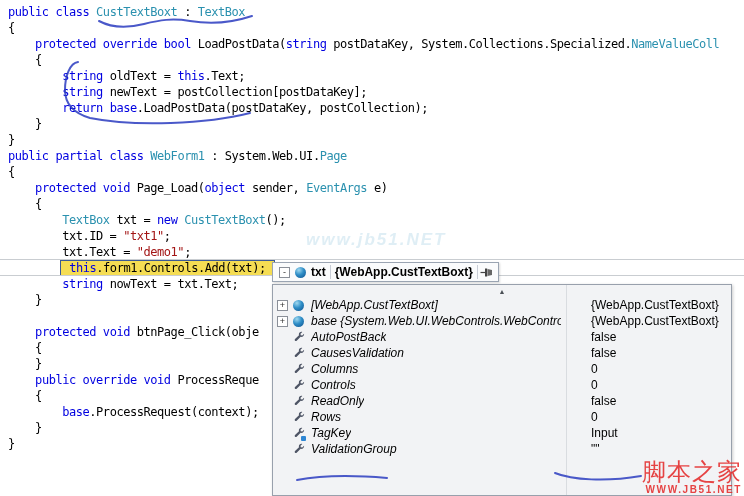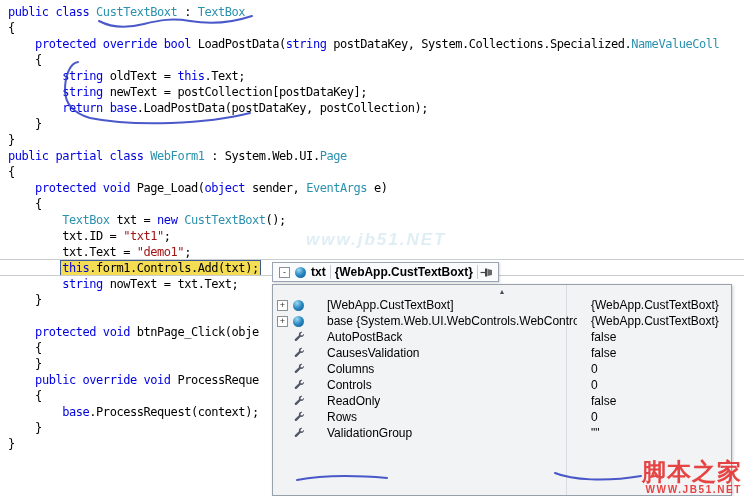--- a/index.html
+++ b/index.html
@@ -16,21 +16,21 @@
     font-size:12px; line-height:16px; letter-spacing:-0.45px;
     white-space:pre; color:#000;
   }
   .line { height:16px; white-space:pre; }
   .k { color:#0000e0; }
   .t { color:#2b91af; }
   .s { color:#a31515; }
   .p { color:#000000; }
   .hlbox {
     background:#f5dd53; border:1px solid #3c5a96;
-    padding:0 1px; margin-left:-2px;
+    padding:0 8px; margin-left:-2px;
   }
   .curline-rule {
     position:absolute; left:0; width:744px; height:1px; background:#c9cdd1; z-index:2;
   }
   
   #faint-wm {
     position:absolute; left:306px; top:230px; z-index:1;
     font-size:17px; font-style:italic; font-weight:bold;
     color:rgba(185,218,232,0.45); letter-spacing:2px;
   }
@@ -58,33 +58,33 @@
   .dt-exp {
     width:11px; height:11px; margin-left:4px; flex:none;
     font-size:9px; line-height:9px; text-align:center; color:#333;
   }
   .dt-exp.on { border:1px solid #8a8f98; background:#fff; }
   .dt-icon { width:13px; height:13px; margin-left:4px; flex:none; position:relative; display:flex; align-items:center; justify-content:center; }
   .ball { width:11px; height:11px; border-radius:50%;
     background:radial-gradient(circle at 35% 28%, #9fd8ef 0%, #2f8ec7 45%, #0d4f8c 100%); }
   .marker { position:absolute; right:-1px; bottom:-1px; width:5px; height:5px;
     background:#2e86d3; border-radius:1px; }
-  .dt-name { margin-left:22px; white-space:nowrap; overflow:hidden; max-width:250px; }
+  .dt-name { margin-left:6px; white-space:nowrap; overflow:hidden; max-width:250px;font-style:italic; }
   .dt-val { position:absolute; left:318px; white-space:nowrap; display:flex; align-items:center; }
   .val-icons { position:absolute; left:285px; display:flex; align-items:center; }
   .mag { width:8px; height:8px; border:1.5px solid #3a5ea0; border-radius:50%; position:relative; }
   .mag::after { content:""; position:absolute; left:6px; top:7px; width:4px; height:1.5px;
     background:#3a5ea0; transform:rotate(45deg); }
   .drop { font-size:8px; color:#444; margin-left:2px; }
   
   #ink { position:absolute; left:0; top:0; z-index:30; pointer-events:none; }
   
   #site-wm { position:absolute; right:2px; bottom:1px; z-index:40; text-align:right; }
   #site-wm .big {
-    font-size:24px; font-weight:bold; color:rgba(228,42,42,0.88);
+    font-size:24px; font-weight:normal; color:rgba(228,42,42,0.88);
     letter-spacing:1px; line-height:24px; font-family:"Liberation Sans", sans-serif;
   }
   #site-wm .small {
     font-size:10px; font-weight:bold; color:rgba(228,42,42,0.88);
     letter-spacing:1.6px; line-height:11px;
   }
 </style>
 </head>
 <body>
 
@@ -196,20 +196,31 @@
           </span>
           <span class="dt-name">Rows</span>
           <span class="dt-val">0</span>
         </div>
         <div class="dt-row">
           <span class="dt-exp"></span>
           <span class="dt-icon">
             <svg width="12" height="12" viewBox="0 0 16 16">
               <path fill="#4e5565" d="M14.7 5.1c-.3 1.6-1.7 2.8-3.4 2.8-.4 0-.8-.1-1.1-.2L4.9 13c-.6.6-1.6.6-2.2 0-.6-.6-.6-1.6 0-2.2L8 5.5c-.1-.4-.2-.7-.2-1.1C7.8 2.5 9.4 1 11.3 1c.4 0 .8.1 1.1.2L10 3.6l.3 2.1 2.1.3 2.3-2.4c.1.5.1 1 0 1.5z"></path>
             </svg>
+            <span class="marker"></span>
+          </span>
+          <span class="dt-name">TagKey</span>
+          <span class="dt-val">Input</span>
+        </div>
+        <div class="dt-row">
+          <span class="dt-exp"></span>
+          <span class="dt-icon">
+            <svg width="12" height="12" viewBox="0 0 16 16">
+              <path fill="#4e5565" d="M14.7 5.1c-.3 1.6-1.7 2.8-3.4 2.8-.4 0-.8-.1-1.1-.2L4.9 13c-.6.6-1.6.6-2.2 0-.6-.6-.6-1.6 0-2.2L8 5.5c-.1-.4-.2-.7-.2-1.1C7.8 2.5 9.4 1 11.3 1c.4 0 .8.1 1.1.2L10 3.6l.3 2.1 2.1.3 2.3-2.4c.1.5.1 1 0 1.5z"></path>
+            </svg>
           </span>
           <span class="dt-name">ValidationGroup</span>
           <span class="dt-val">""</span>
         </div>
       </div>
   </div>
 
   <svg id="ink" width="744" height="496">
     <g fill="none" stroke="#2b3cc0" stroke-width="2" stroke-linecap="round" opacity="0.85">
       <path d="M 99 21 C 112 28, 128 28, 144 24 S 172 18, 190 21 S 228 24, 252 16"></path>

